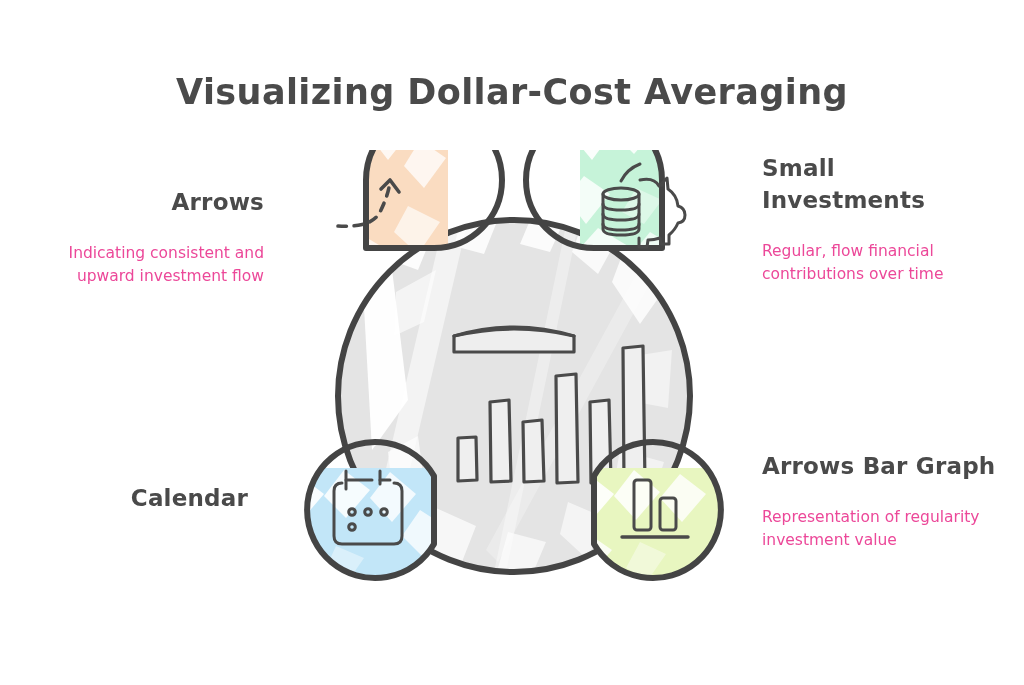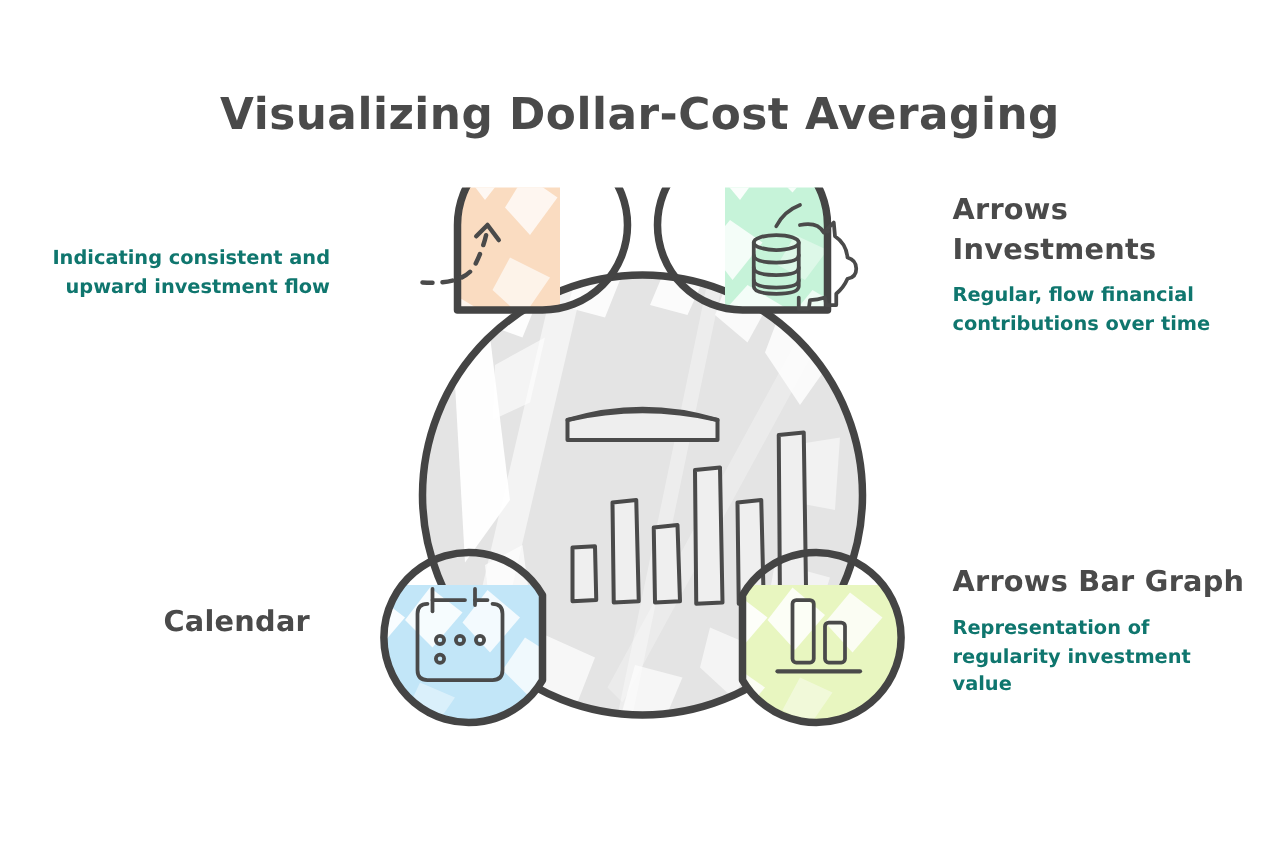--- a/index.html
+++ b/index.html
@@ -44,25 +44,25 @@
   .tb-heading {
     font-family: "DejaVu Sans", sans-serif;
     font-weight: bold;
     font-size: 23px;
     line-height: 32px;
     color: #4a4a4a;
     letter-spacing: 0.2px;
   }
   .tb-body {
     font-family: "DejaVu Sans", sans-serif;
-    font-weight: bold;
+    font-weight: normal;
     font-size: 15.5px;
     line-height: 22.5px;
-    color: #0f766e;
-    margin-top: 9px;
+    color: #ec4899;
+    margin-top: 24px;
   }
 
   .tb-arrows      { left: 28px;  top: 186px; width: 236px; text-align: right; }
   .tb-calendar    { left: 36px;  top: 482px; width: 212px; text-align: right; }
   .tb-small       { left: 762px; top: 152px; width: 232px; text-align: left;  }
   .tb-growing     { left: 762px; top: 450px; width: 236px; text-align: left;  }
 
   
   #diagram {
     position: absolute;
@@ -74,25 +74,26 @@
   #diagram svg { display: block; width: 492px; height: 492px; }
 </style>
 </head>
 <body>
 
 <div id="stage">
 
   <div class="page-title">Visualizing Dollar-Cost Averaging</div>
 
   <div class="text-block tb-arrows">
+    <div class="tb-heading">Arrows</div>
     <div class="tb-body">Indicating consistent and upward investment flow</div>
   </div>
 
   <div class="text-block tb-small">
-    <div class="tb-heading">Arrows Investments</div>
+    <div class="tb-heading">Small Investments</div>
     <div class="tb-body">Regular, flow financial contributions over time</div>
   </div>
 
   <div class="text-block tb-calendar">
     <div class="tb-heading">Calendar</div>
   </div>
 
   <div class="text-block tb-growing">
     <div class="tb-heading">Arrows Bar Graph</div>
     <div class="tb-body">Representation of regularity investment value</div>

